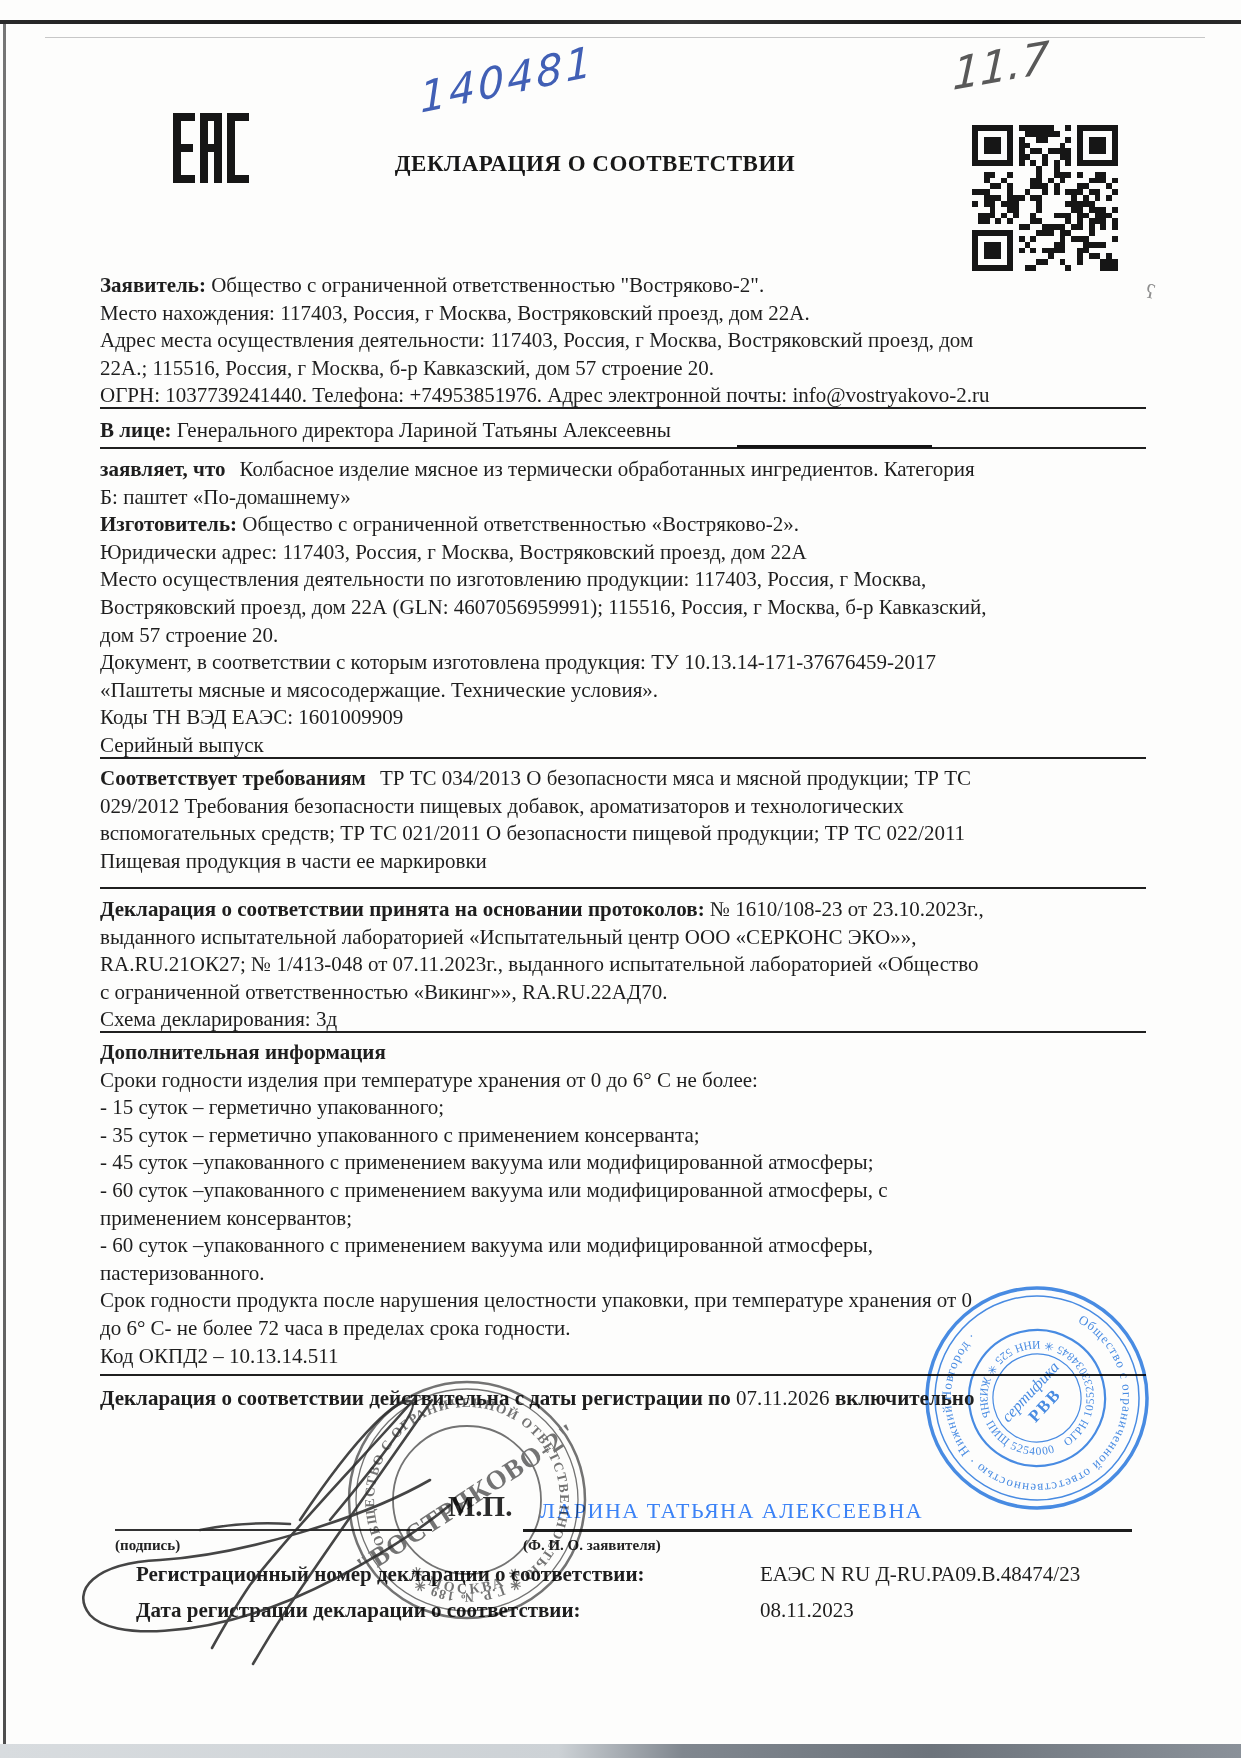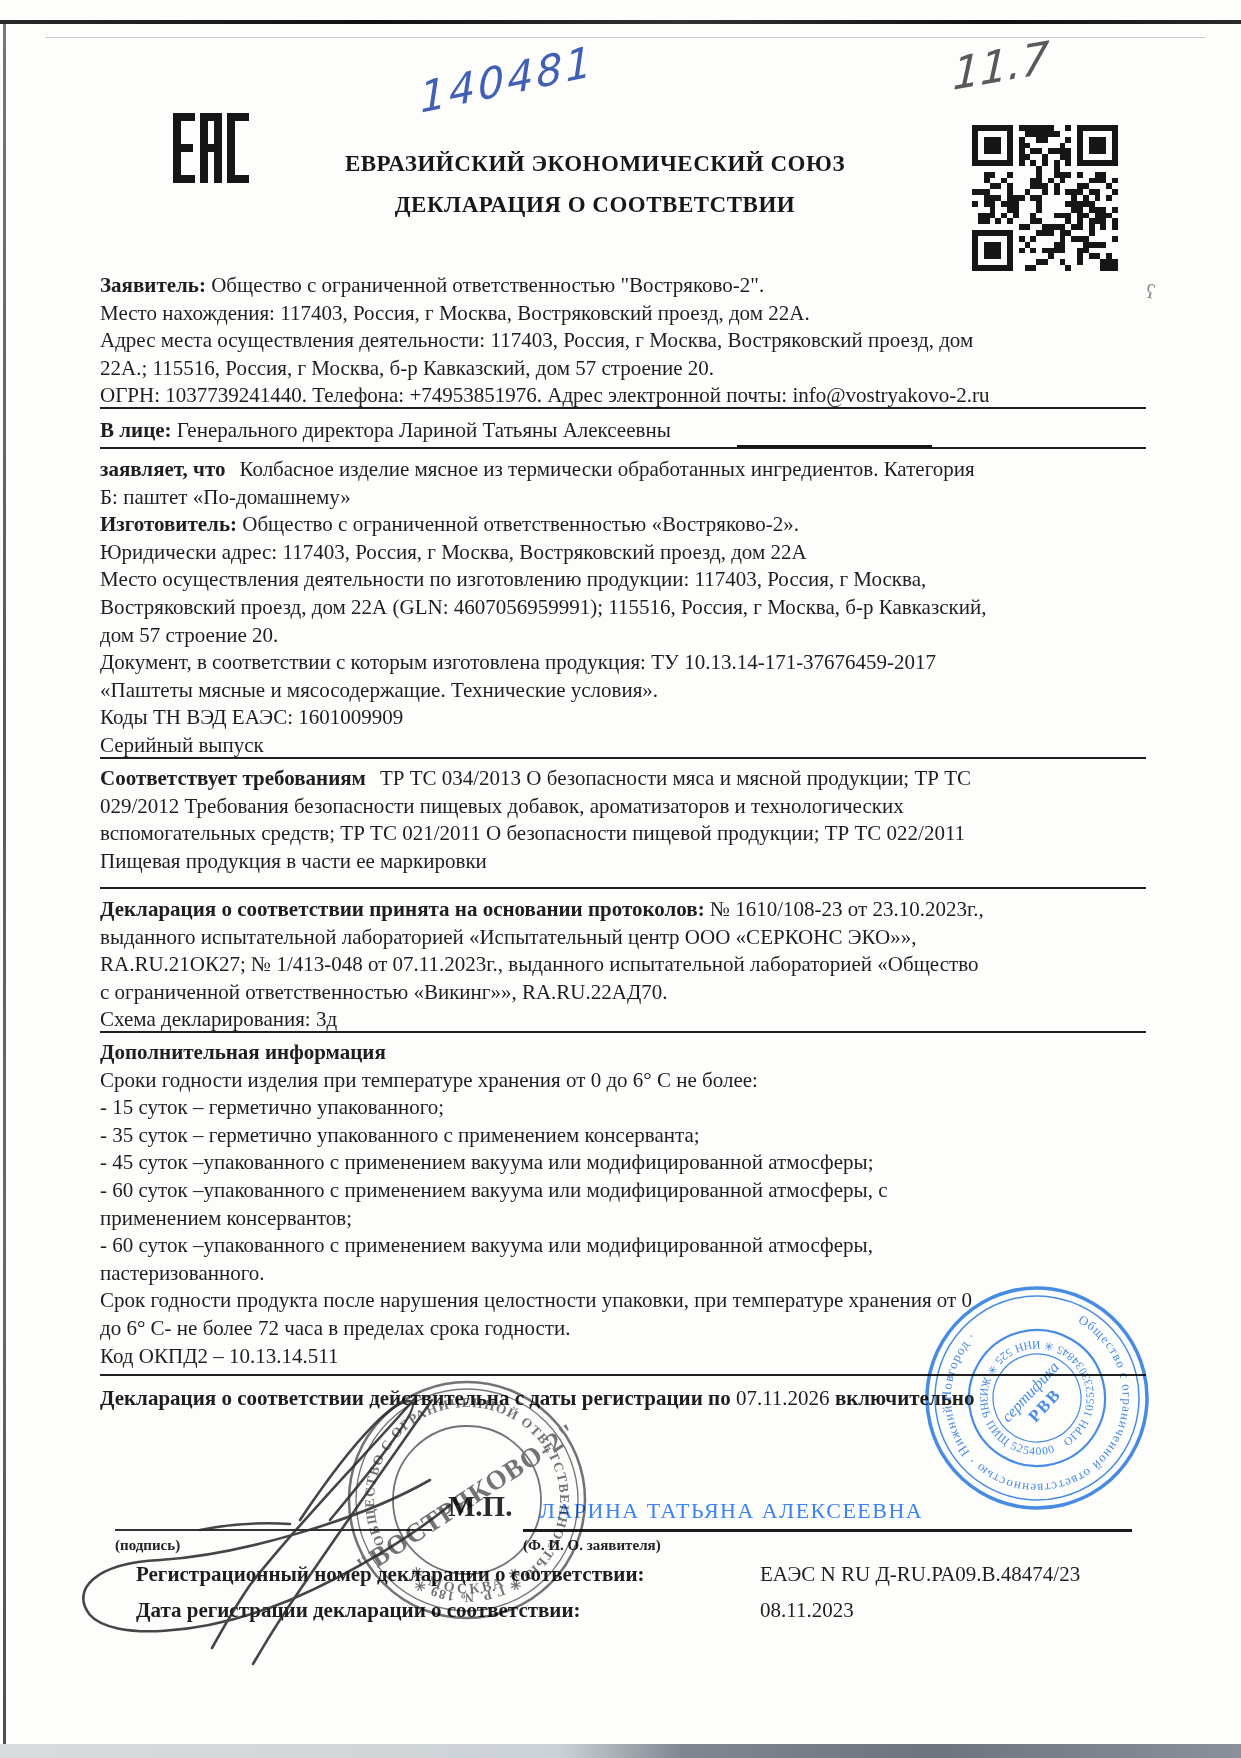--- a/index.html
+++ b/index.html
@@ -60,21 +60,20 @@
       <rect x="41" y="0" width="8" height="70"></rect>
       <rect x="27" y="0" width="22" height="8"></rect>
       <rect x="27" y="31" width="22" height="8"></rect>
     <rect x="54" y="0" width="8" height="70"></rect>
       <rect x="54" y="0" width="22" height="8"></rect>
       <rect x="54" y="62" width="22" height="8"></rect>
   </g>
 </svg>
 
 <div class="abs titleblock">
-  <div>ЕВРАЗИЙСКИЙ ЭКОНОМИЧЕСКИЙ СОЮЗ</div>
   <div>ДЕКЛАРАЦИЯ О СООТВЕТСТВИИ</div>
 </div>
 
 <svg id="qr-svg" class="abs qr" viewBox="0 0 25 25" shape-rendering="crispEdges">
     <rect x="8" y="0" width="1" height="1" fill="#161616"></rect>
     <rect x="9" y="0" width="1" height="1" fill="#161616"></rect>
     <rect x="10" y="0" width="1" height="1" fill="#161616"></rect>
     <rect x="11" y="0" width="1" height="1" fill="#161616"></rect>
     <rect x="12" y="0" width="1" height="1" fill="#161616"></rect>
     <rect x="13" y="0" width="1" height="1" fill="#161616"></rect>

